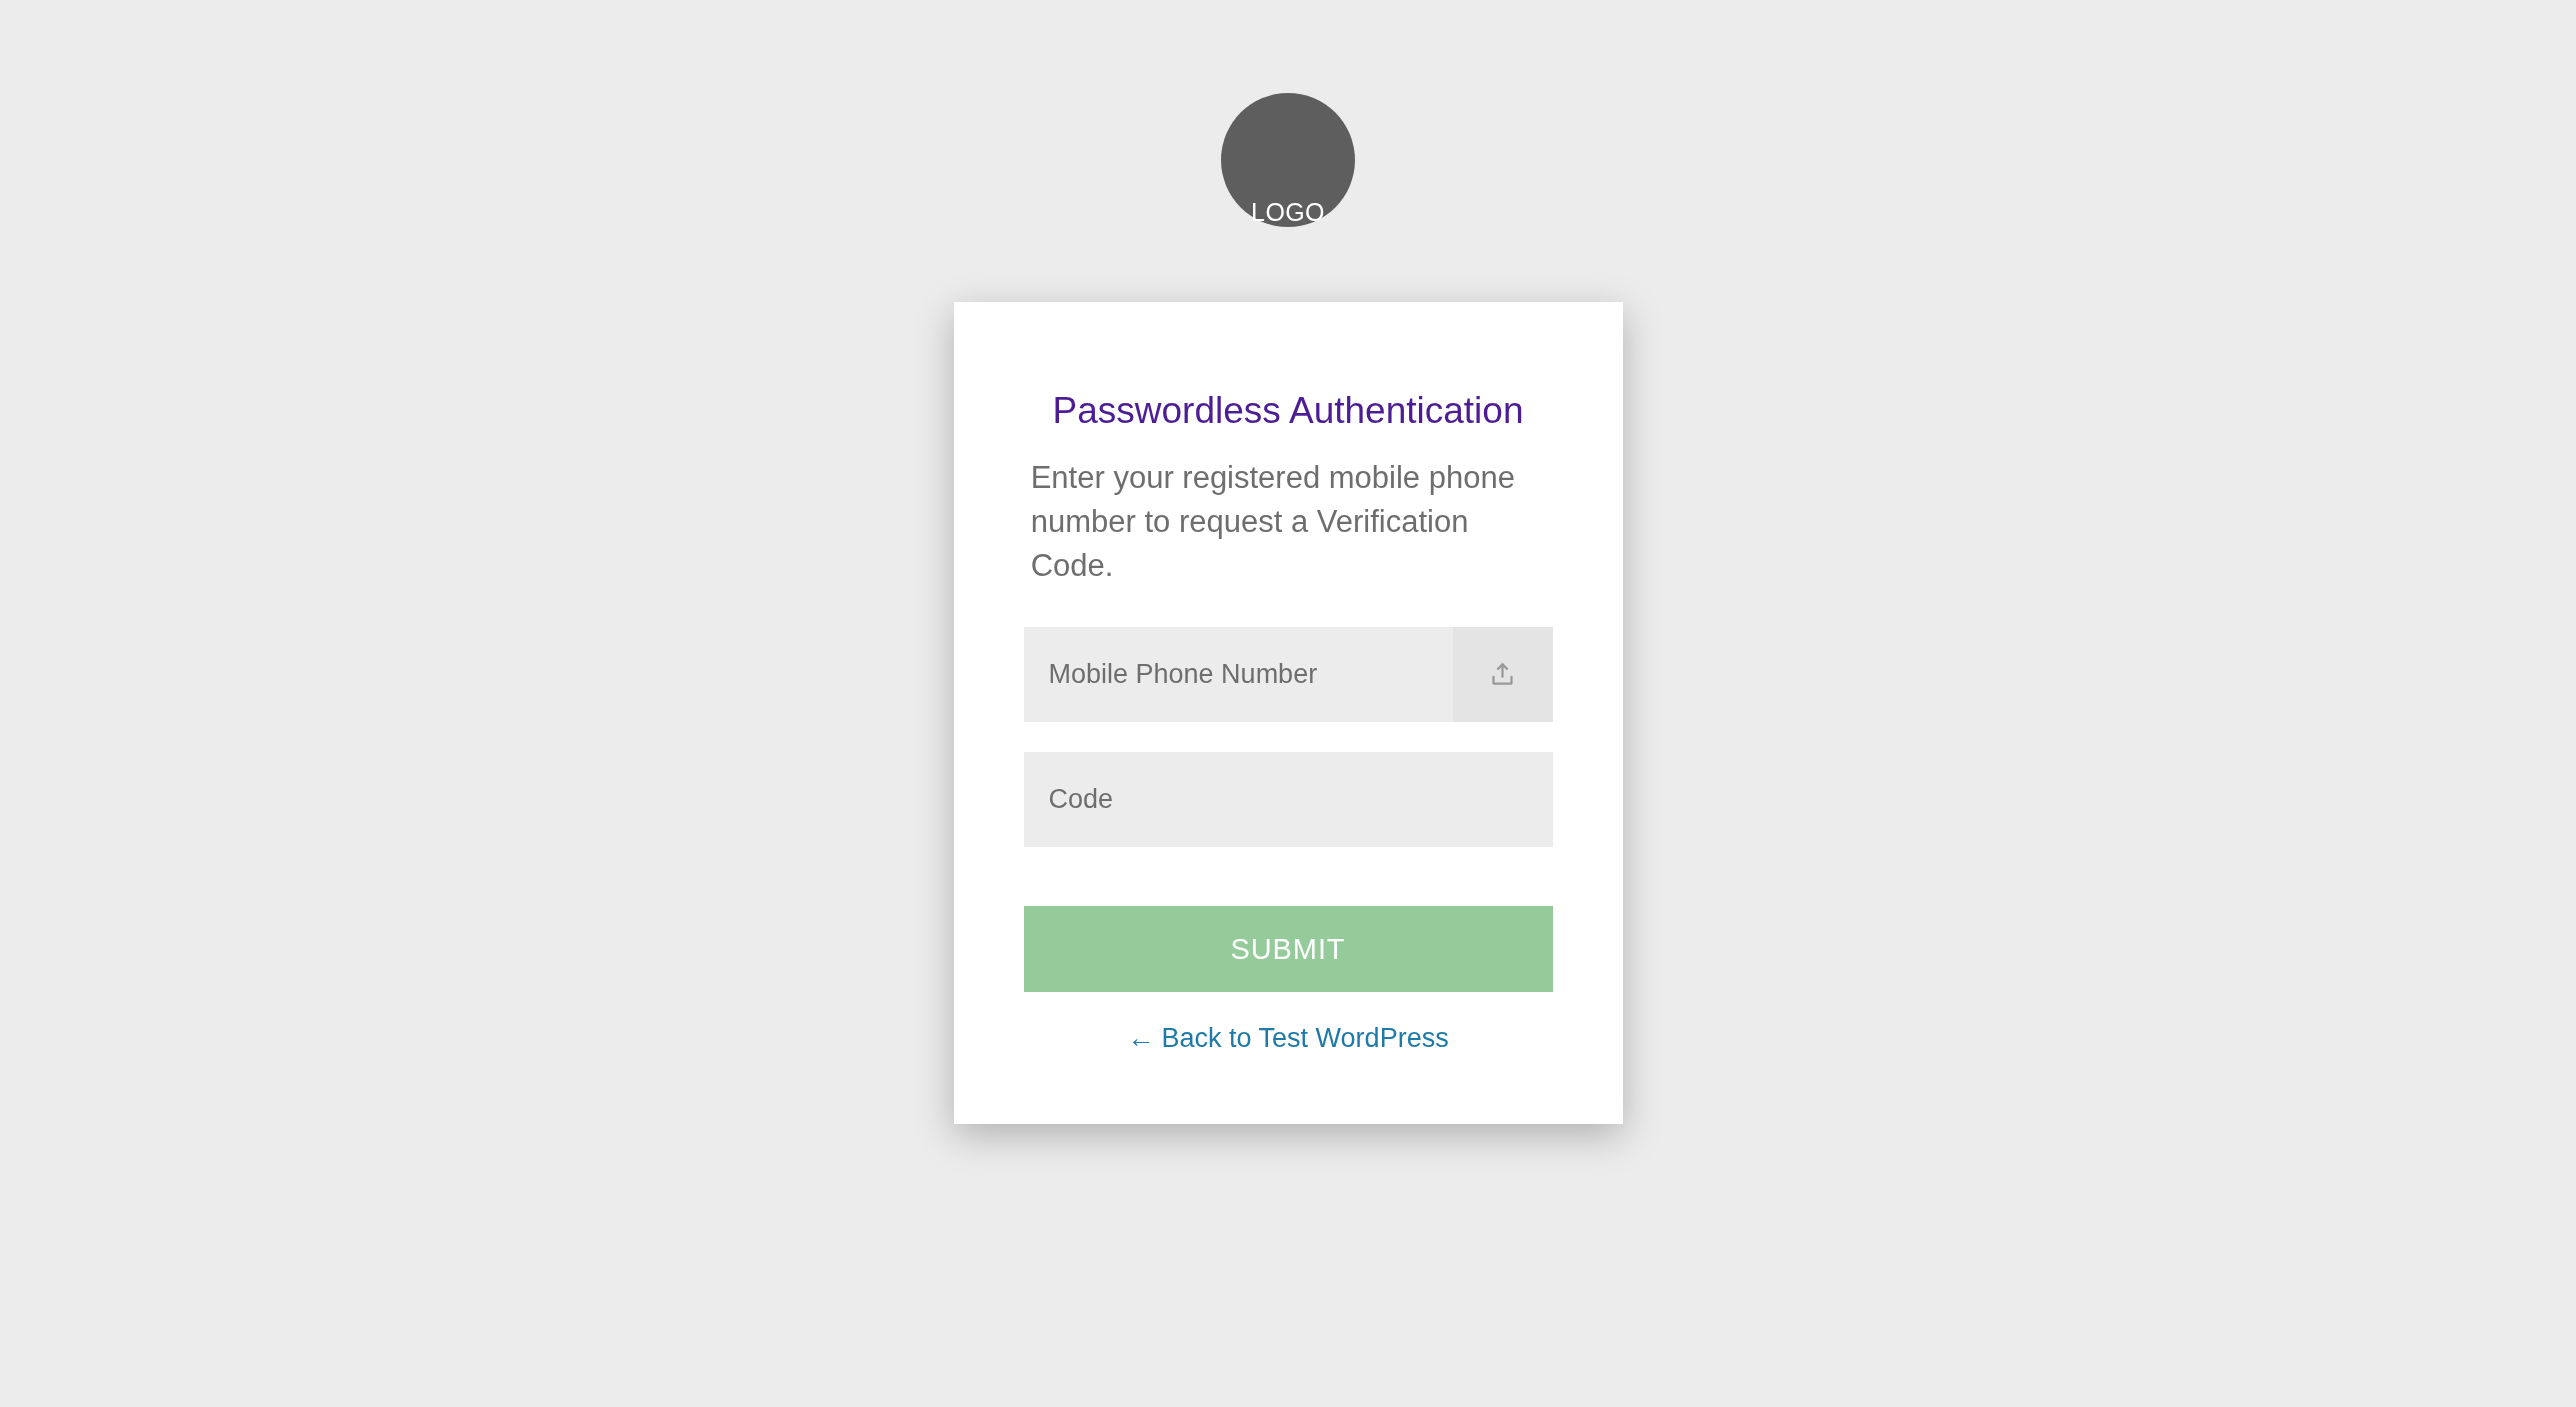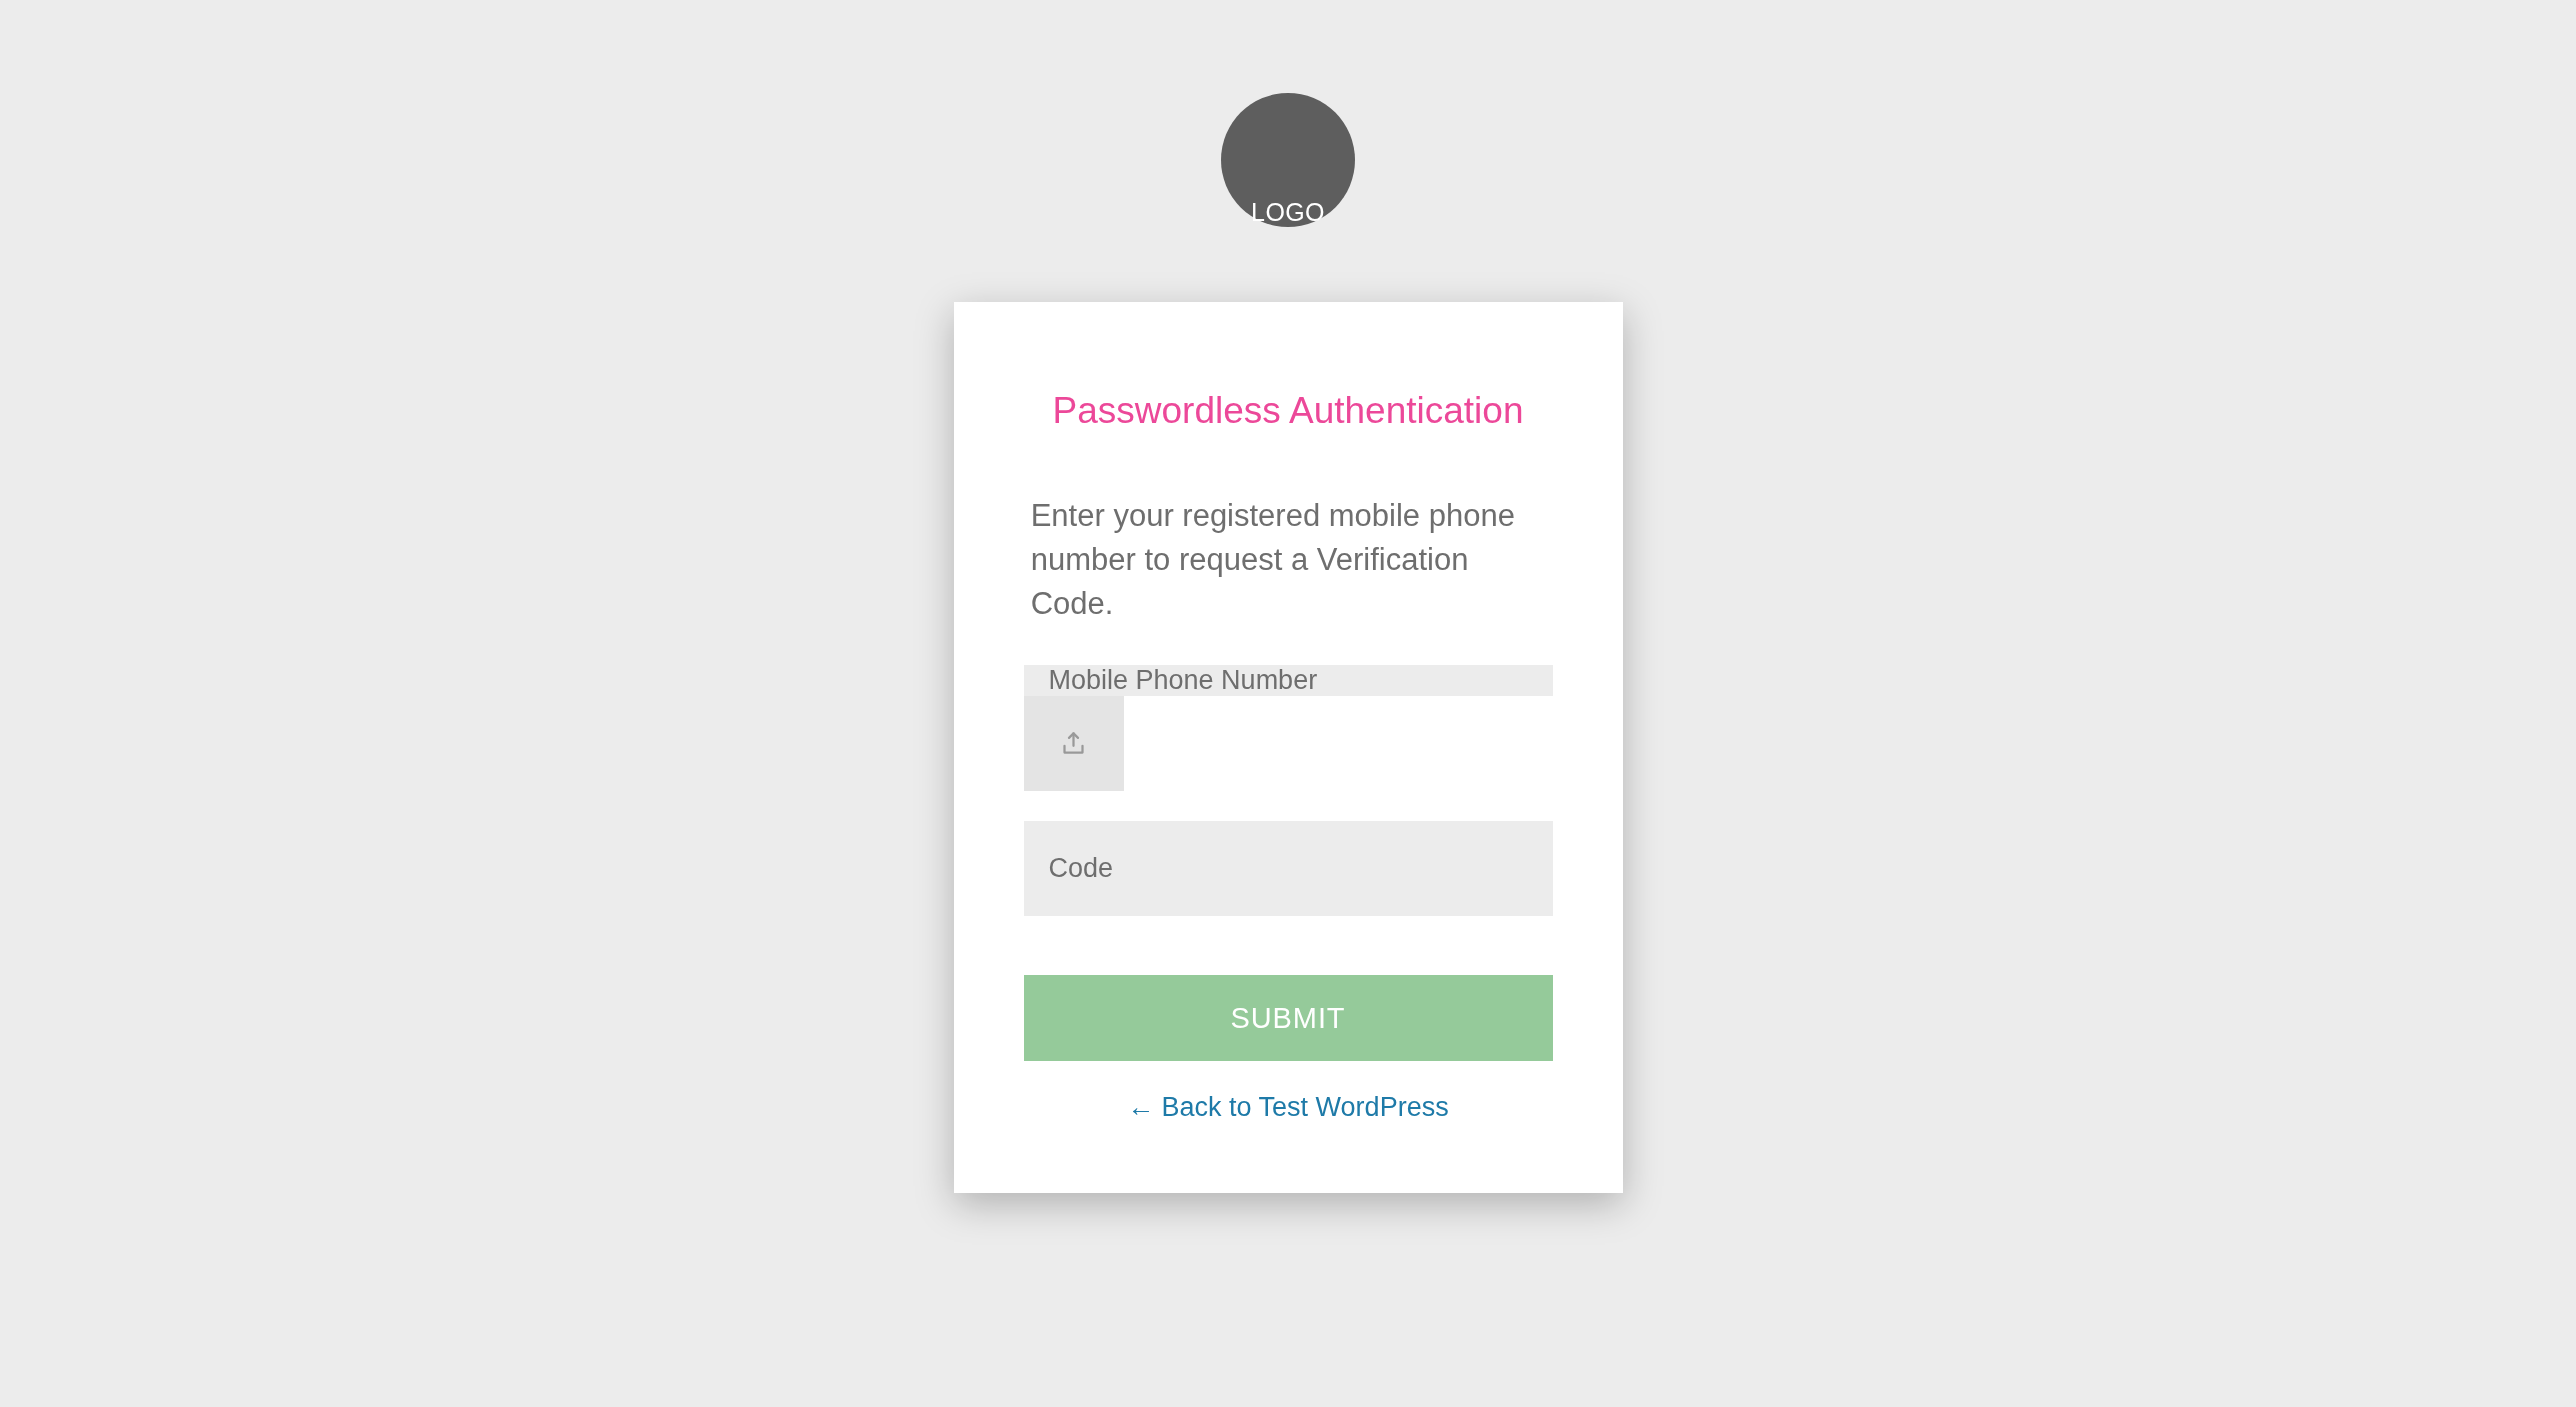--- a/index.html
+++ b/index.html
@@ -39,39 +39,38 @@
       box-shadow: 0 10.7px 36px rgba(0, 0, 0, 0.25);
       padding: 88px 70px 70px 70px;
       display: flex;
       flex-direction: column;
       align-items: center;
     }
     
     .title {
       font-size: 37px;
       font-weight: 400;
-      color: #ec4899;
-      margin-bottom: 62px;
+      color: #4c1d95;
+      margin-bottom: 24px;
       text-align: center;
     }
     
     .instruction {
       font-size: 31px;
       color: #6e6e6e;
       text-align: left;
       line-height: 1.42;
       margin-bottom: 39px;
       padding: 0 7.2px;
     }
     
     .input-row {
       width: 100%;
       display: flex;
       margin-bottom: 30px;
-      flex-direction: column;
     }
     
     .text-input {
       flex: 1;
       height: 95px;
       background-color: #ececec;
       border: none;
       padding: 0 25px;
       font-size: 27px;
       color: #555555;

